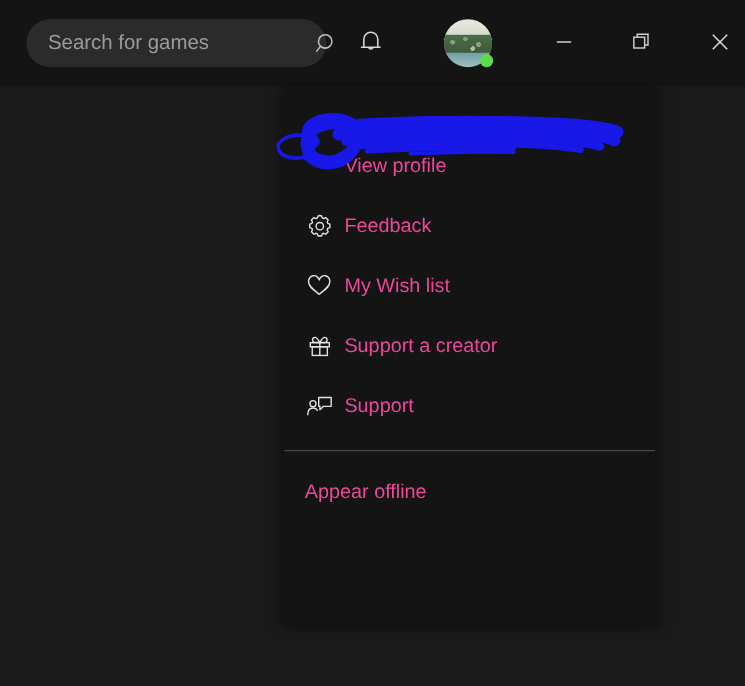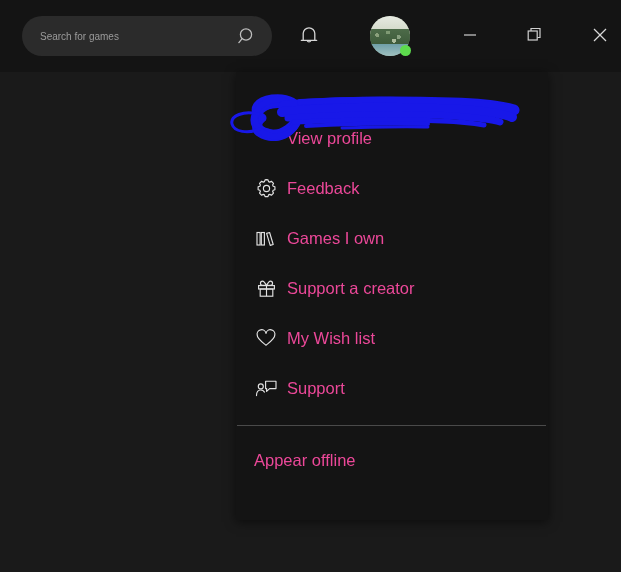--- a/index.html
+++ b/index.html
@@ -36,21 +36,21 @@
     box-sizing: border-box;
     padding: 0 14px 0 18px;
   }
   #search-input {
     flex: 1;
     background: transparent;
     border: none;
     outline: none;
     color: #c8c8c8;
     font-family: "Liberation Sans", sans-serif;
-    font-size: 10px;
+    font-size: 17px;
     padding: 0;
   }
   #search-input::placeholder { color: #9b9b9b; opacity: 1; }
   .search-icon-wrap {
     width: 22px; height: 22px;
     display: flex; align-items: center; justify-content: center;
     flex: 0 0 auto;
   }
 
   .tb-btn {
@@ -227,51 +227,41 @@
   <div class="menu-item">
     <span class="mi-icon">
       <svg width="21" height="21" viewBox="0 0 21 21">
         <path d="M10.5 1.6 l1.5 .25 .55 1.75 1.25 .52 1.6-.85 2.1 2.1 -.85 1.6 .52 1.25 1.75 .55 0 2.96 -1.75 .55 -.52 1.25 .85 1.6 -2.1 2.1 -1.6-.85 -1.25 .52 -.55 1.75 -2.96 0 -.55-1.75 -1.25-.52 -1.6 .85 -2.1-2.1 .85-1.6 -.52-1.25 -1.75-.55 0-2.96 1.75-.55 .52-1.25 -.85-1.6 2.1-2.1 1.6 .85 1.25-.52 .55-1.75 z" fill="none" stroke="#e2e2e2" stroke-width="1.15" stroke-linejoin="round"></path>
         <circle cx="10.5" cy="10.5" r="3.1" fill="none" stroke="#e2e2e2" stroke-width="1.15"></circle>
       </svg>
     </span>
     <span class="mi-label">Feedback</span>
   </div>
 
+
   <div class="menu-item">
     <span class="mi-icon">
-      <svg width="22" height="21" viewBox="0 0 22 21">
-        <rect x="2" y="4.5" width="3.1" height="12.5" fill="none" stroke="#e2e2e2" stroke-width="1.15"></rect>
-        <rect x="6.3" y="4.5" width="3.1" height="12.5" fill="none" stroke="#e2e2e2" stroke-width="1.15"></rect>
-        <path d="M11.6 5.4 l3.0 -.9 3.6 12.0 -3.0 .9 z" fill="none" stroke="#e2e2e2" stroke-width="1.15" stroke-linejoin="round"></path>
-      </svg>
-    </span>
-    <span class="mi-label">Games I own</span>
+      <svg width="22" height="20" viewBox="0 0 22 20">
+        <path d="M11 17.2 C 6.2 13.4 2.2 10.8 2.2 7.1 A4.3 4.3 0 0 1 11 5.3 A4.3 4.3 0 0 1 19.8 7.1 C19.8 10.8 15.8 13.4 11 17.2 z" fill="none" stroke="#e2e2e2" stroke-width="1.2" stroke-linejoin="round"></path>
+      </svg>
+    </span>
+    <span class="mi-label">My Wish list</span>
   </div>
 
   <div class="menu-item">
     <span class="mi-icon">
       <svg width="21" height="21" viewBox="0 0 21 21">
         <rect x="2.6" y="7.6" width="15.8" height="3.4" fill="none" stroke="#e2e2e2" stroke-width="1.15"></rect>
         <rect x="4.2" y="11" width="12.6" height="7.2" fill="none" stroke="#e2e2e2" stroke-width="1.15"></rect>
         <line x1="10.5" y1="7.6" x2="10.5" y2="18.2" stroke="#e2e2e2" stroke-width="1.15"></line>
         <path d="M10.5 7.4 C9.2 5.2 8.2 3.1 6.6 3.1 a2.1 2.1 0 0 0 0 4.3 z" fill="none" stroke="#e2e2e2" stroke-width="1.15"></path>
         <path d="M10.5 7.4 C11.8 5.2 12.8 3.1 14.4 3.1 a2.1 2.1 0 0 1 0 4.3 z" fill="none" stroke="#e2e2e2" stroke-width="1.15"></path>
       </svg>
     </span>
     <span class="mi-label">Support a creator</span>
-  </div>
-
-  <div class="menu-item">
-    <span class="mi-icon">
-      <svg width="22" height="20" viewBox="0 0 22 20">
-        <path d="M11 17.2 C 6.2 13.4 2.2 10.8 2.2 7.1 A4.3 4.3 0 0 1 11 5.3 A4.3 4.3 0 0 1 19.8 7.1 C19.8 10.8 15.8 13.4 11 17.2 z" fill="none" stroke="#e2e2e2" stroke-width="1.2" stroke-linejoin="round"></path>
-      </svg>
-    </span>
-    <span class="mi-label">My Wish list</span>
   </div>
 
   <div class="menu-item">
     <span class="mi-icon">
       <svg width="23" height="21" viewBox="0 0 23 21">
         <circle cx="5.8" cy="8.4" r="2.5" fill="none" stroke="#e2e2e2" stroke-width="1.15"></circle>
         <path d="M1.5 17.6 C1.5 13.6 3.5 12 5.8 12 c1.5 0 2.9 .7 3.7 2.1" fill="none" stroke="#e2e2e2" stroke-width="1.15" stroke-linecap="round"></path>
         <path d="M10.6 3.2 H21 v7.4 H14.6 l-3.0 2.8 v-2.8 h-1 z" fill="none" stroke="#e2e2e2" stroke-width="1.15" stroke-linejoin="round"></path>
       </svg>
     </span>

